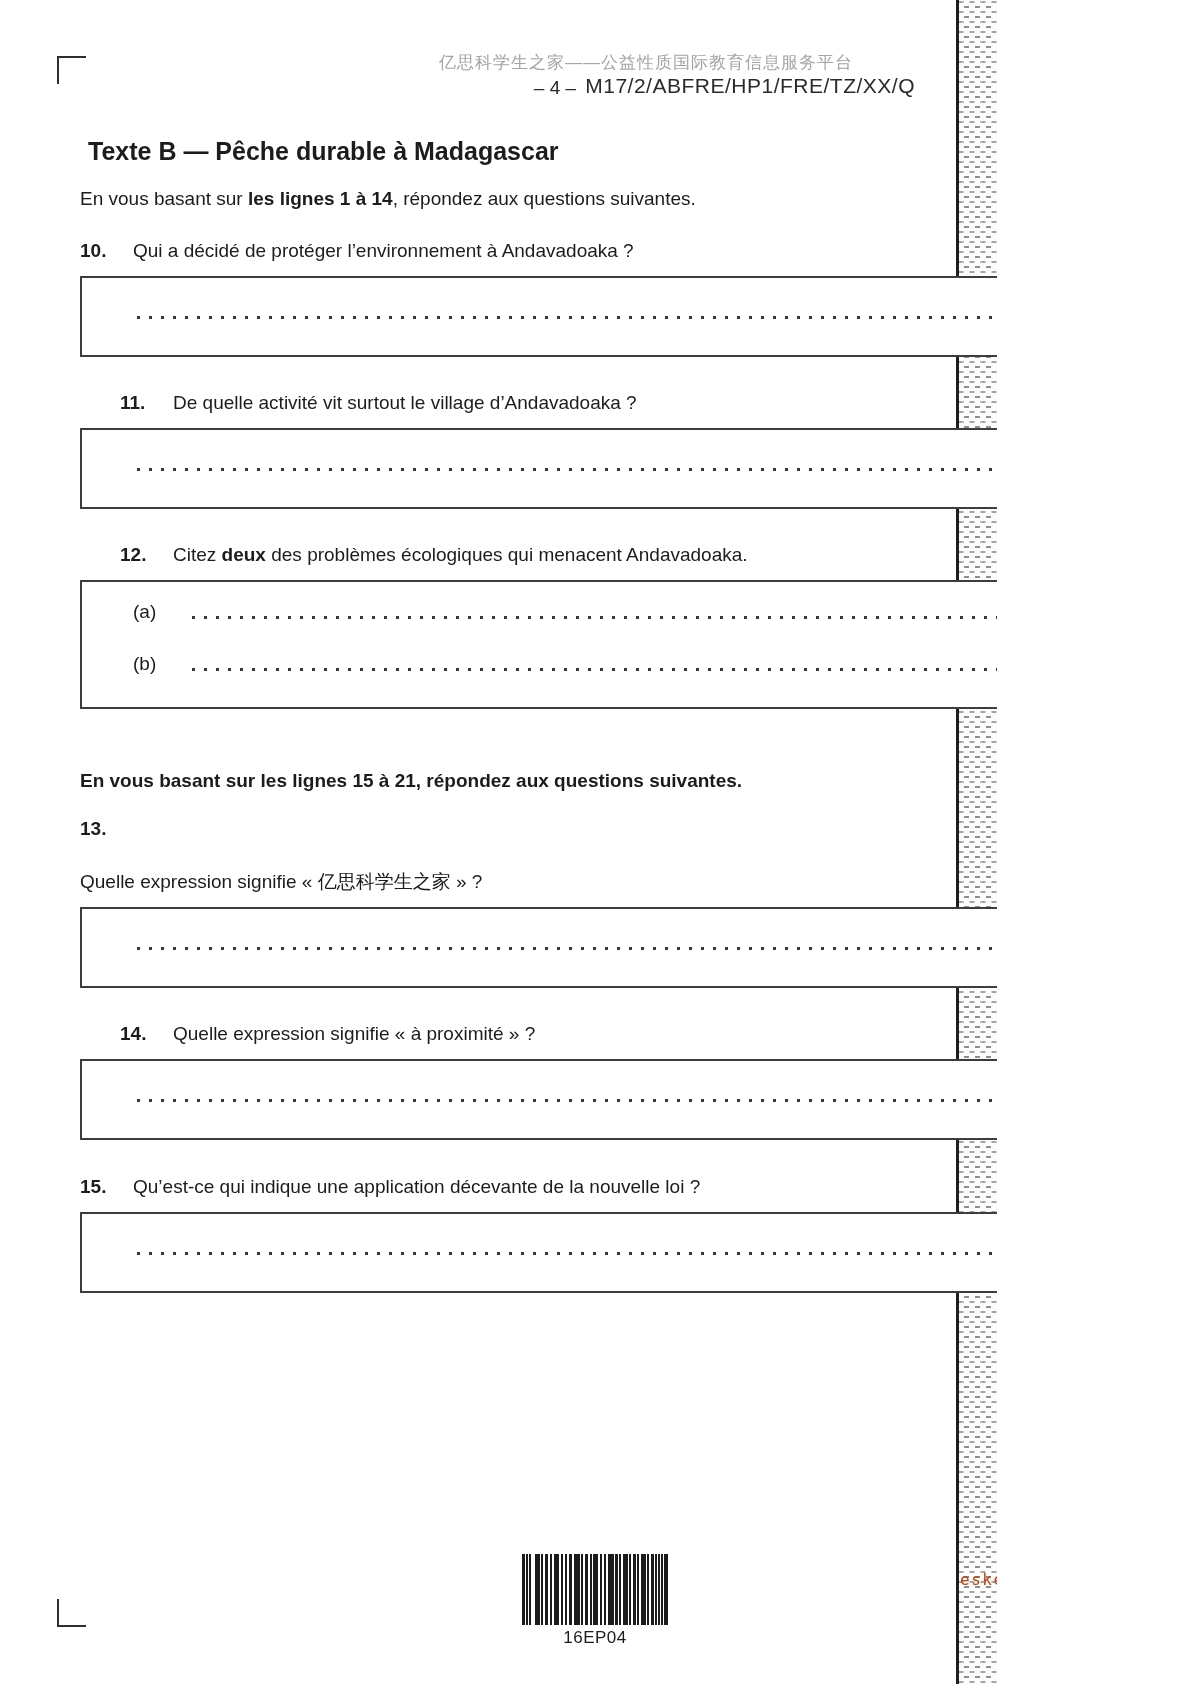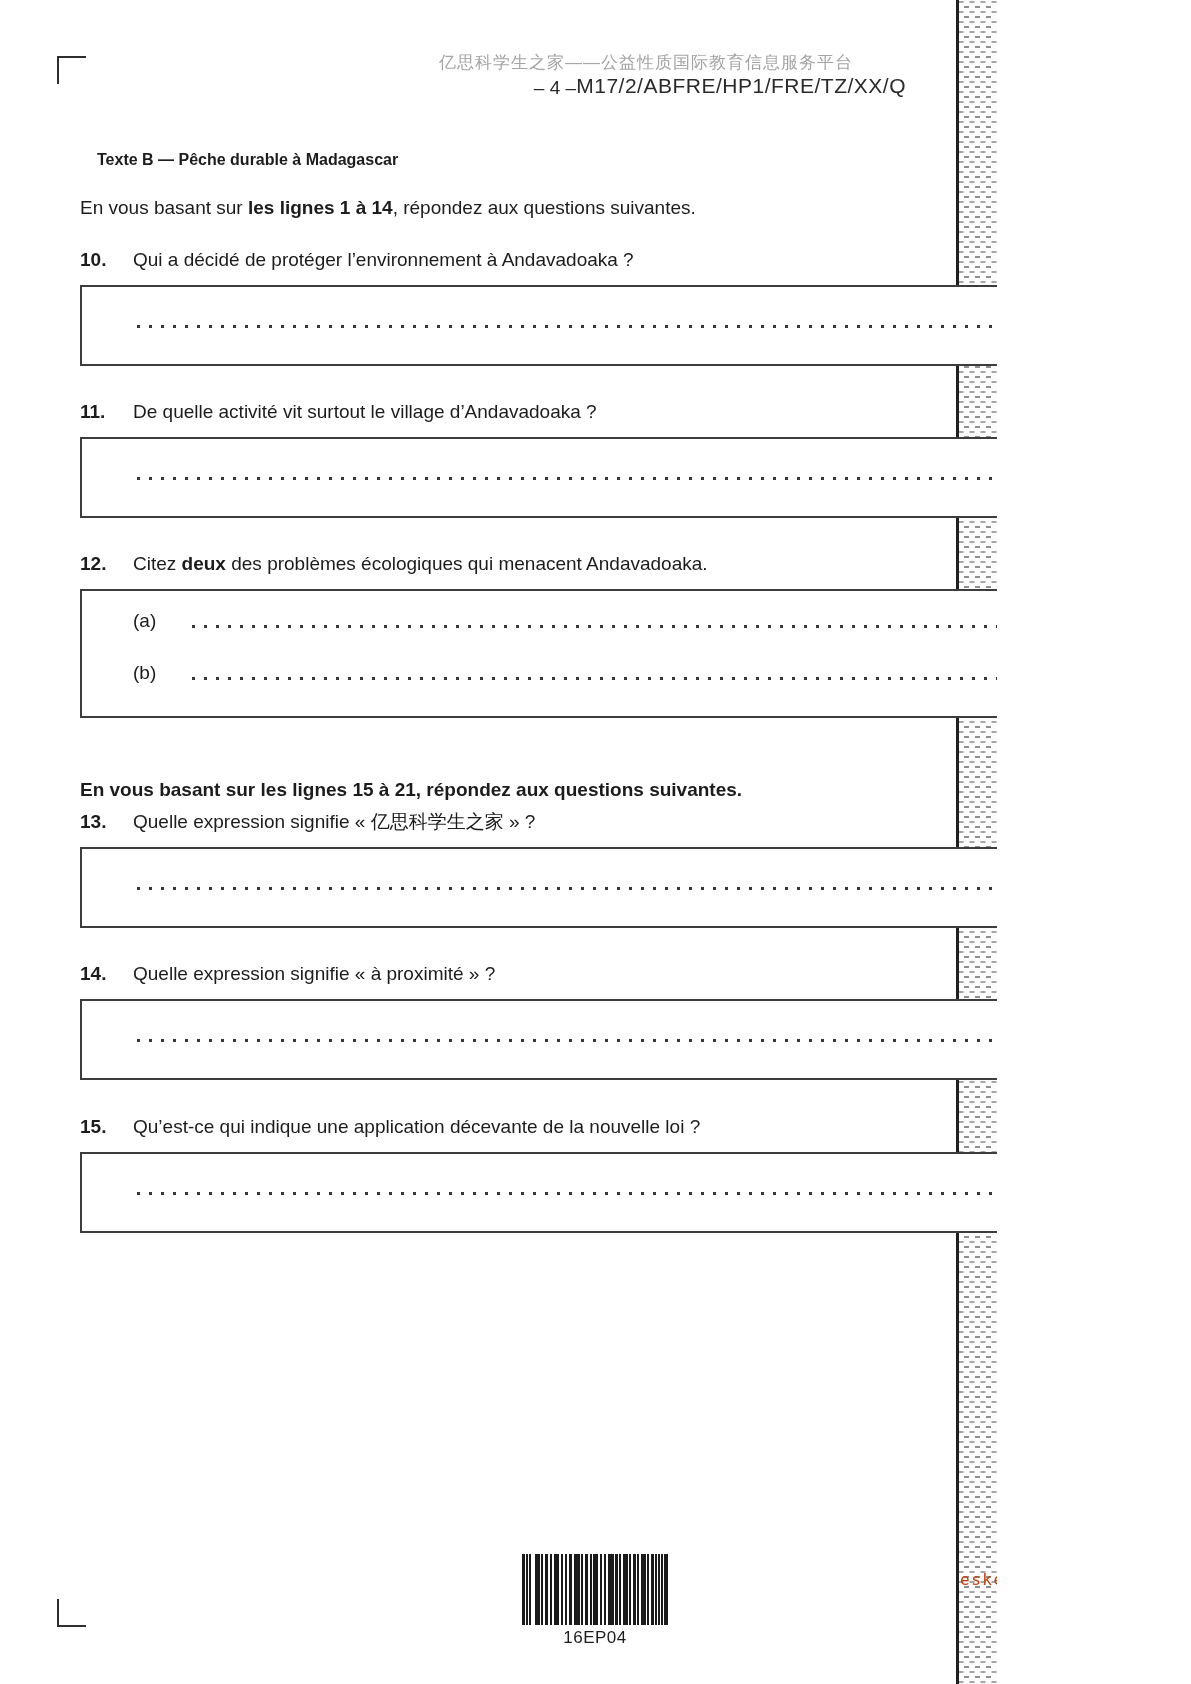--- a/index.html
+++ b/index.html
@@ -31,36 +31,36 @@
   
   .hdr-cn{
     position:absolute;top:51px;right:144px;
     font-size:17px;letter-spacing:1px;color:#a4a4a4;white-space:nowrap;
   }
   .hdr-page{
     position:absolute;top:77px;left:80px;width:950px;text-align:center;
     font-size:19px;color:#2a2a2a;
   }
   .hdr-code{
-    position:absolute;top:74px;right:91px;
+    position:absolute;top:74px;right:82px;
     font-size:21px;color:#2a2a2a;letter-spacing:.5px;white-space:nowrap;
   }
   
   .content{position:absolute;left:80px;top:131px;width:1024px;}
-  .doc-title{font-size:16px;font-weight:bold;line-height:24px;margin:17px;}
+  .doc-title{font-size:25px;font-weight:bold;line-height:24px;margin:8px;}
   .intro{font-size:19px;line-height:24px;margin:0;}
   .intro-1{margin-top:24px;}
   .intro-2{margin-top:60px;font-weight:bold;}
   .q-row{display:flex;font-size:19px;line-height:24px;}
   .q-num{font-weight:bold;width:53px;flex:0 0 53px;}
   .q-text{flex:1 1 auto;}
   .q-points{flex:0 0 auto;text-align:right;white-space:nowrap;}
   .mt-q10{margin-top:28px;}
-  .mt-q{margin-top:34px;}
-  .mt-q13{margin-top:8px;}
+  .mt-q{margin-top:34px;margin-left:40px;}
+  .mt-q13{margin-top:24px;flex-direction:column;}
   .mt-q15{margin-top:35px;justify-content:center;}
   .ansbox{
     position:relative;margin-top:13px;height:81px;
     border:2px solid #3d3d3d;box-sizing:border-box;background:#fff;
   }
   .ansbox.tall{height:129px;}
   .dotline{
     position:absolute;left:55px;right:60px;top:38px;height:3px;
     background:repeating-linear-gradient(90deg,#383838 0 2.6px, transparent 2.6px 12px);
   }

